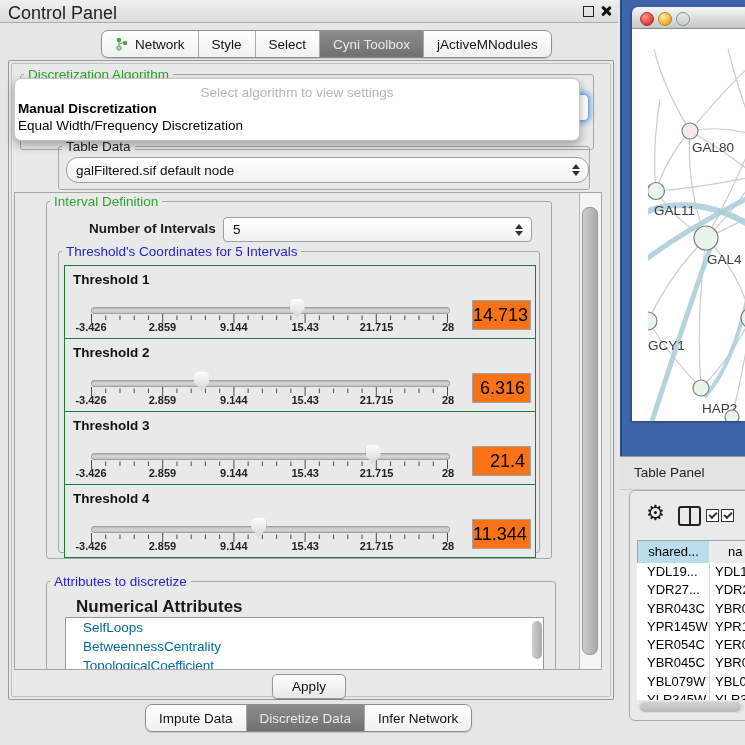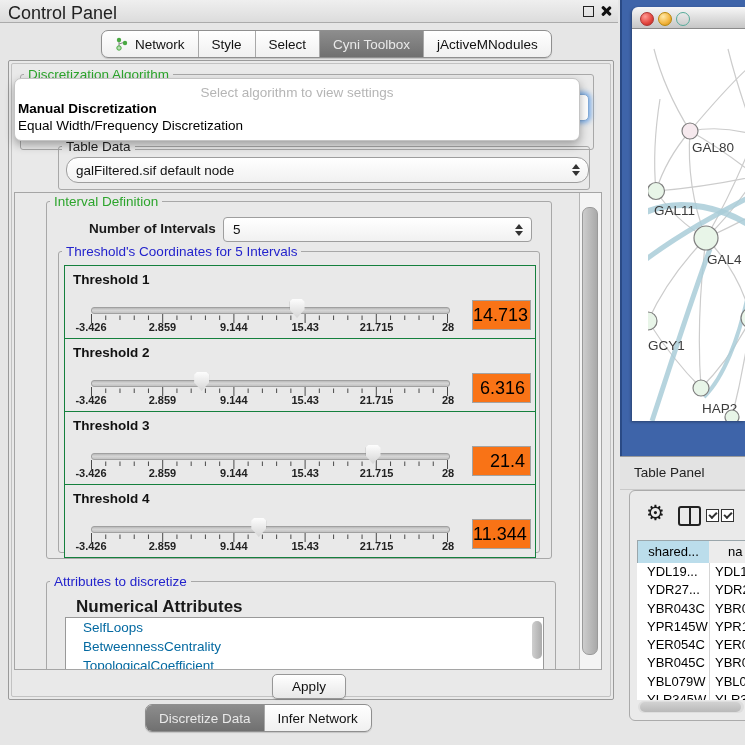--- a/index.html
+++ b/index.html
@@ -363,20 +363,23 @@
     </div>
 
     <div class="vsb-track">
       <div class="vsb-thumb"></div>
     </div>
   </div>
 
   <div class="abs apply-btn">Apply</div>
 
   <div class="abs seg" style="left:145px;top:704px;">
+    <div class="seg-item">
+        <span>Impute Data</span>
+      </div>
     <div class="seg-item sel">
         <span>Discretize Data</span>
       </div>
     <div class="seg-item">
         <span>Infer Network</span>
       </div>
   </div>
 
   <div class="abs blue-panel"></div>
   <div class="abs mac-win">

